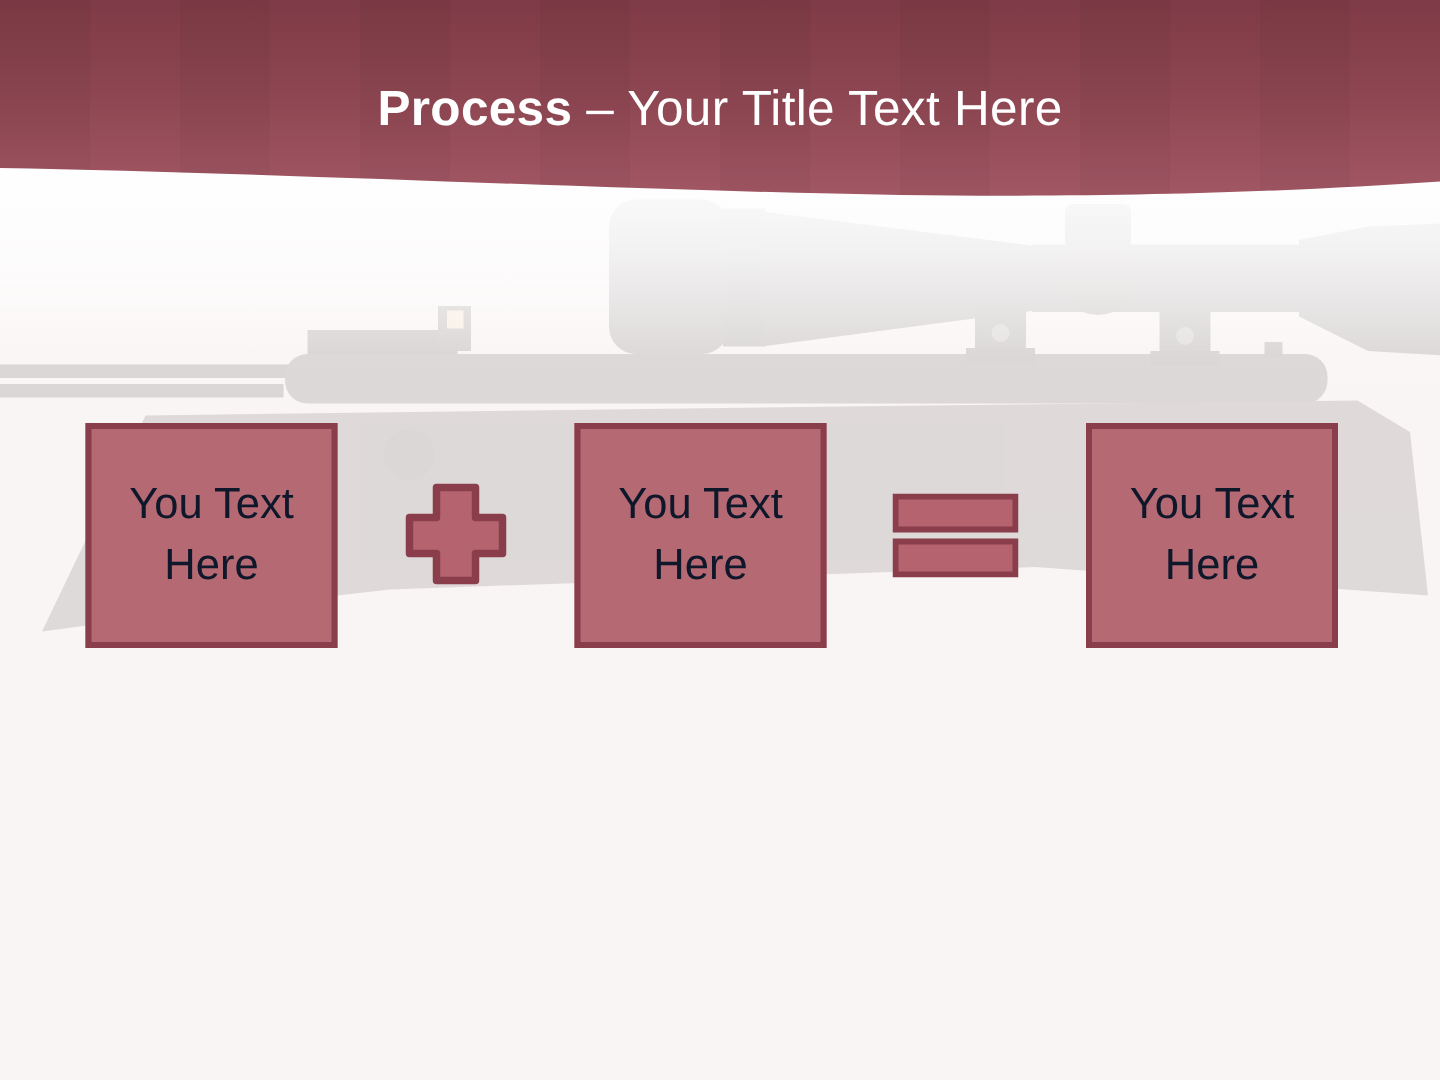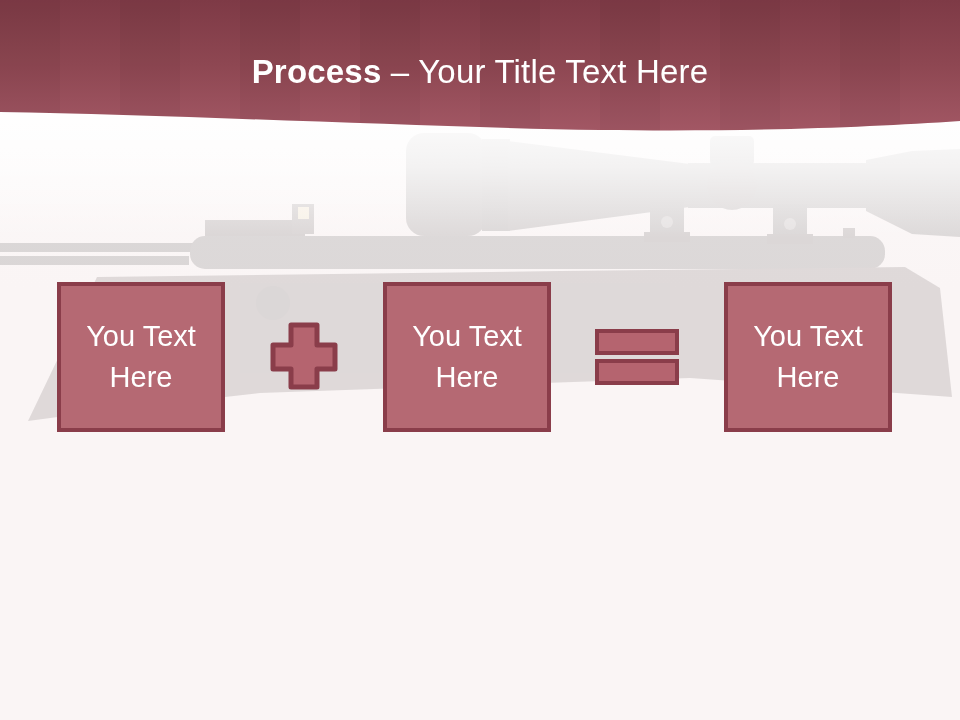--- a/index.html
+++ b/index.html
@@ -58,21 +58,21 @@
     position: absolute;
     top: 282px;
     width: 168px;
     height: 150px;
     background: #b56973;
     border: 4px solid #8a3d4a;
     display: flex;
     align-items: center;
     justify-content: center;
     text-align: center;
-    color: #ffffff;
+    color: #0f172a;
     font-size: 29px;
     line-height: 41px;
     padding: 4px 12px;
     z-index: 5;
     cursor: default;
   }
   .box-1 { left: 57px; }
   .box-2 { left: 383px; }
   .box-3 { left: 724px; }
 

